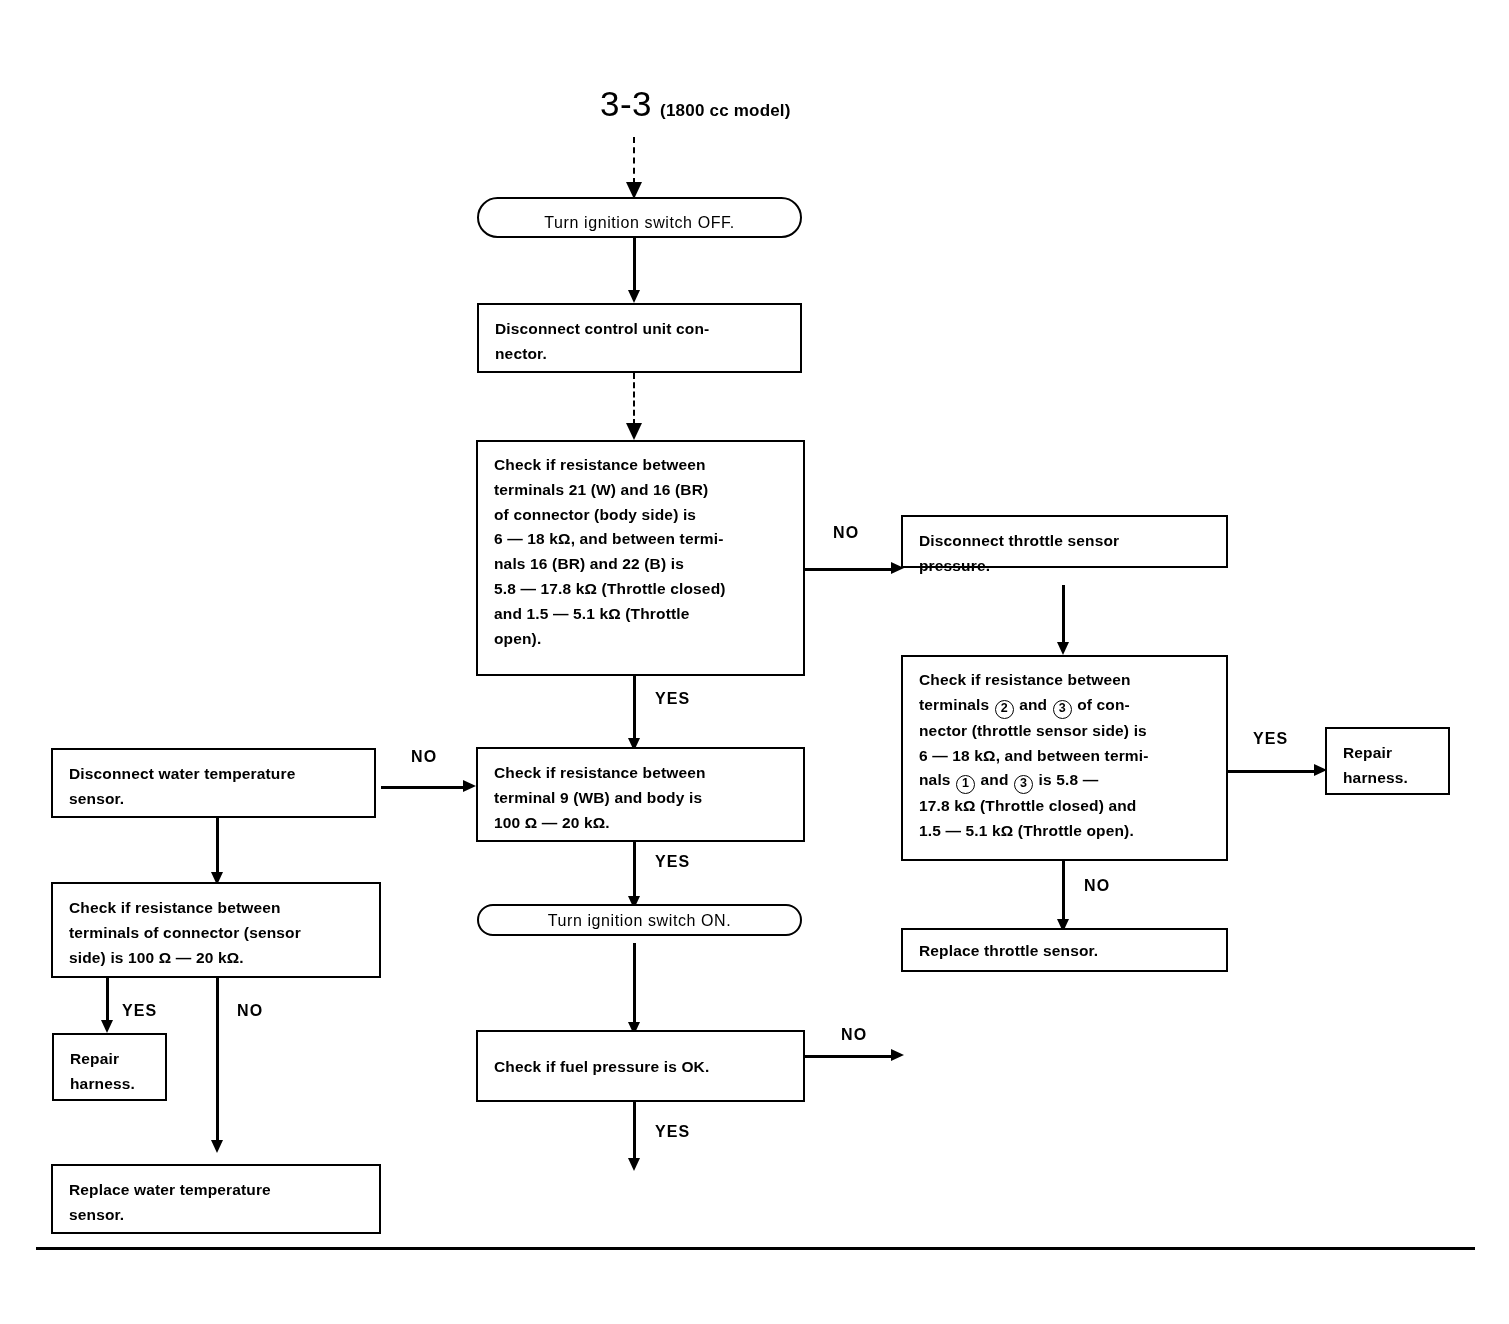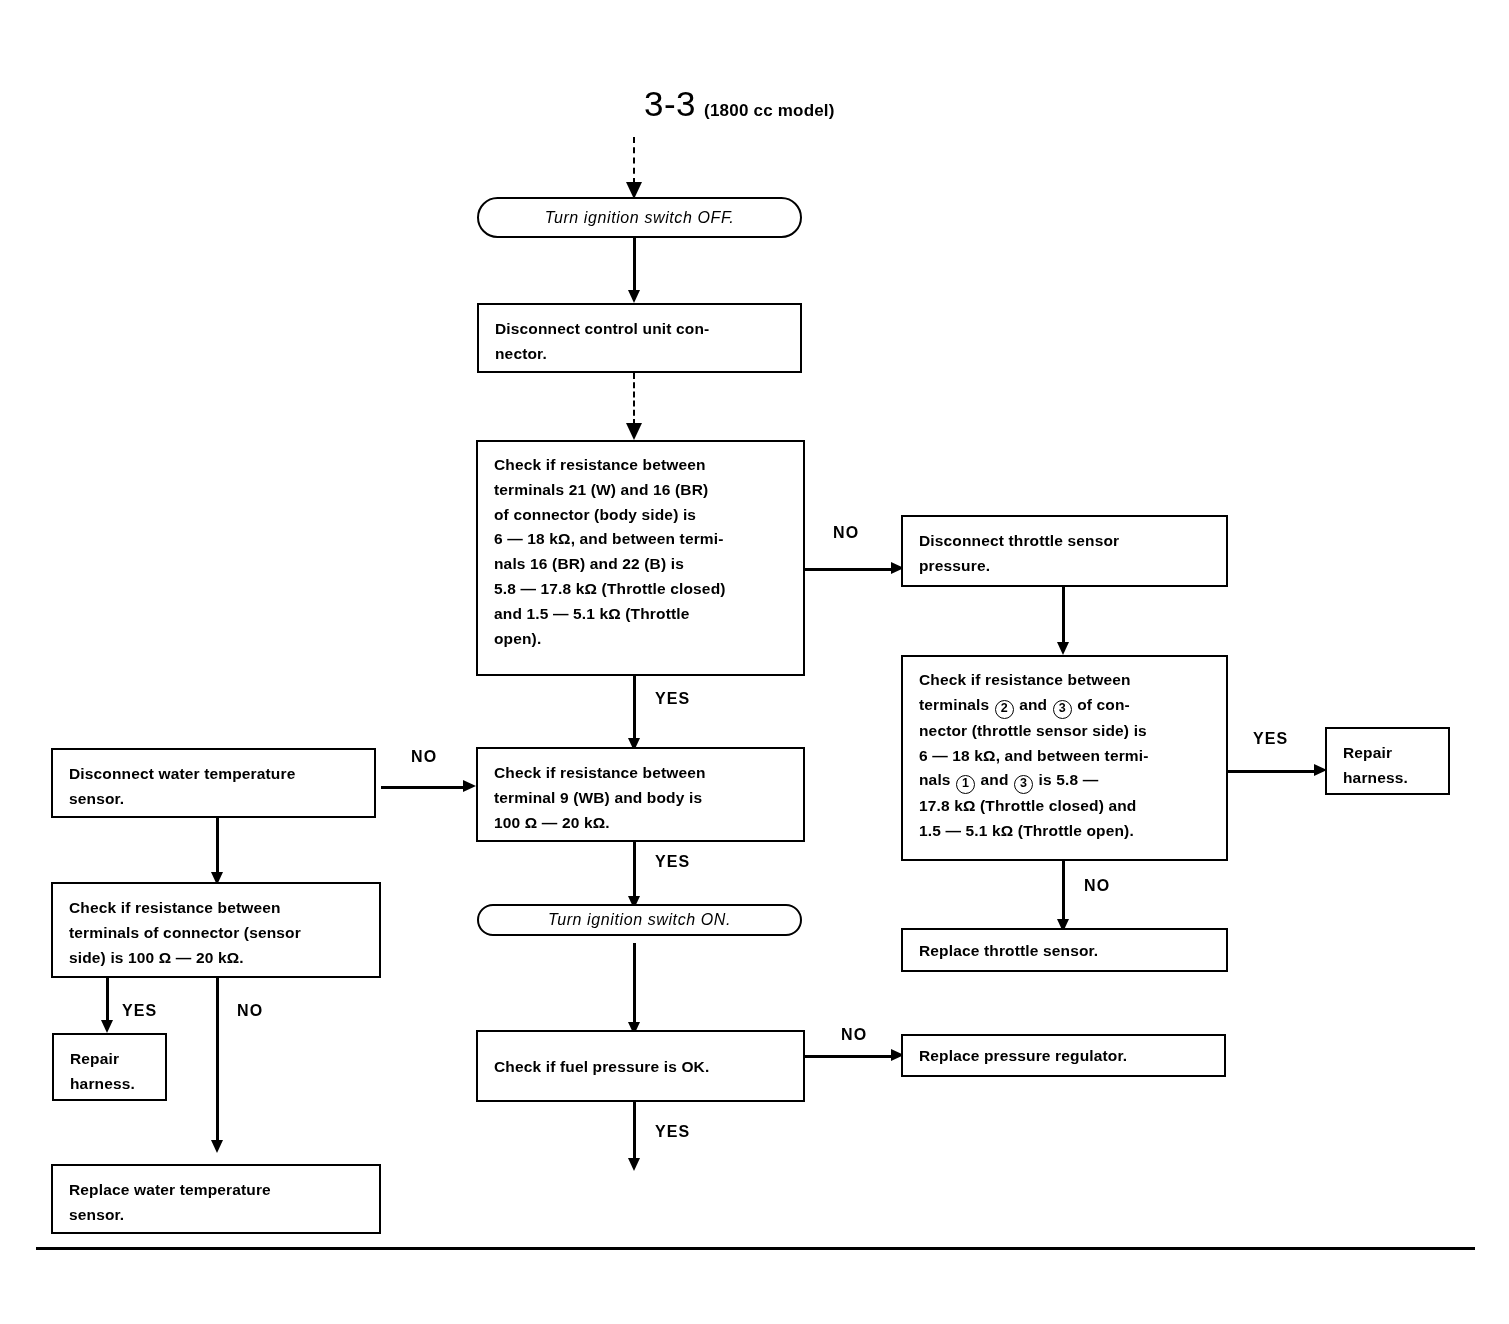--- a/index.html
+++ b/index.html
@@ -23,21 +23,20 @@
     position: absolute;
     left: 600px;
     top: 84px;
     white-space: nowrap;
   }
   .title-num {
     font-size: 35px;
     font-weight: 400;
     letter-spacing: 0.5px;
     vertical-align: baseline;
-    margin-left: 44px;
   }
   .title-sub {
     font-size: 17px;
     font-weight: 600;
     letter-spacing: 0.2px;
     margin-left: 8px;
     vertical-align: baseline;
   }
 
   
@@ -54,26 +53,25 @@
   }
   .node.dense {
     line-height: 1.60;
   }
   .node.stadium {
     border-radius: 999px;
     border-width: 2.5px;
     text-align: center;
     padding: 0;
     display: flex;
-    align-items: center;
+    align-items: flex-end;
     justify-content: center;
     letter-spacing: 0.6px;
     font-weight: 500;
     font-size: 16px;
-    font-style: italic;
   }
   .node .ln { display: block; white-space: nowrap; }
 
   
   .circnum {
     display: inline-block;
     width: 17px;
     height: 17px;
     line-height: 15px;
     border: 1.6px solid #000;
@@ -199,30 +197,27 @@
   <div class="arrow-down" style="left:628px; top:1022px;"></div>
 
   <div class="node" style="left:476px; top:1030px; width:329px; height:72px; display:flex; align-items:center;">
     <span>Check if fuel pressure is OK.</span>
   </div>
 
   <div class="hline" style="left:805px; top:1055px; width:92px;"></div>
   <div class="arrow-right" style="left:891px; top:1049px;"></div>
   <div class="blabel" style="left:841px; top:1026px;">NO</div>
 
-  <div class="node" style="left:901px; top:1034px; width:325px; height:43px; display:flex; align-items:center;">
-    <span>Replace pressure regulator.</span>
-  </div>
 
   <div class="vline" style="left:633px; top:1102px; height:61px;"></div>
   <div class="arrow-down" style="left:628px; top:1158px;"></div>
   <div class="blabel" style="left:655px; top:1123px;">YES</div>
 
 
-  <div class="node" style="left:901px; top:515px; width:327px; height:72px;">
+  <div class="node" style="left:901px; top:515px; width:327px; height:53px;">
     <span class="ln">Disconnect throttle sensor</span>
     <span class="ln">pressure.</span>
   </div>
 
   <div class="vline" style="left:1062px; top:585px; height:62px;"></div>
   <div class="arrow-down" style="left:1057px; top:642px;"></div>
 
   <div class="node dense" style="left:901px; top:655px; width:327px; height:206px;">
     <span class="ln">Check if resistance between</span>
     <span class="ln"><span>terminals</span> <span class="circnum">2</span> <span>and</span> <span class="circnum">3</span> <span>of con-</span></span>

